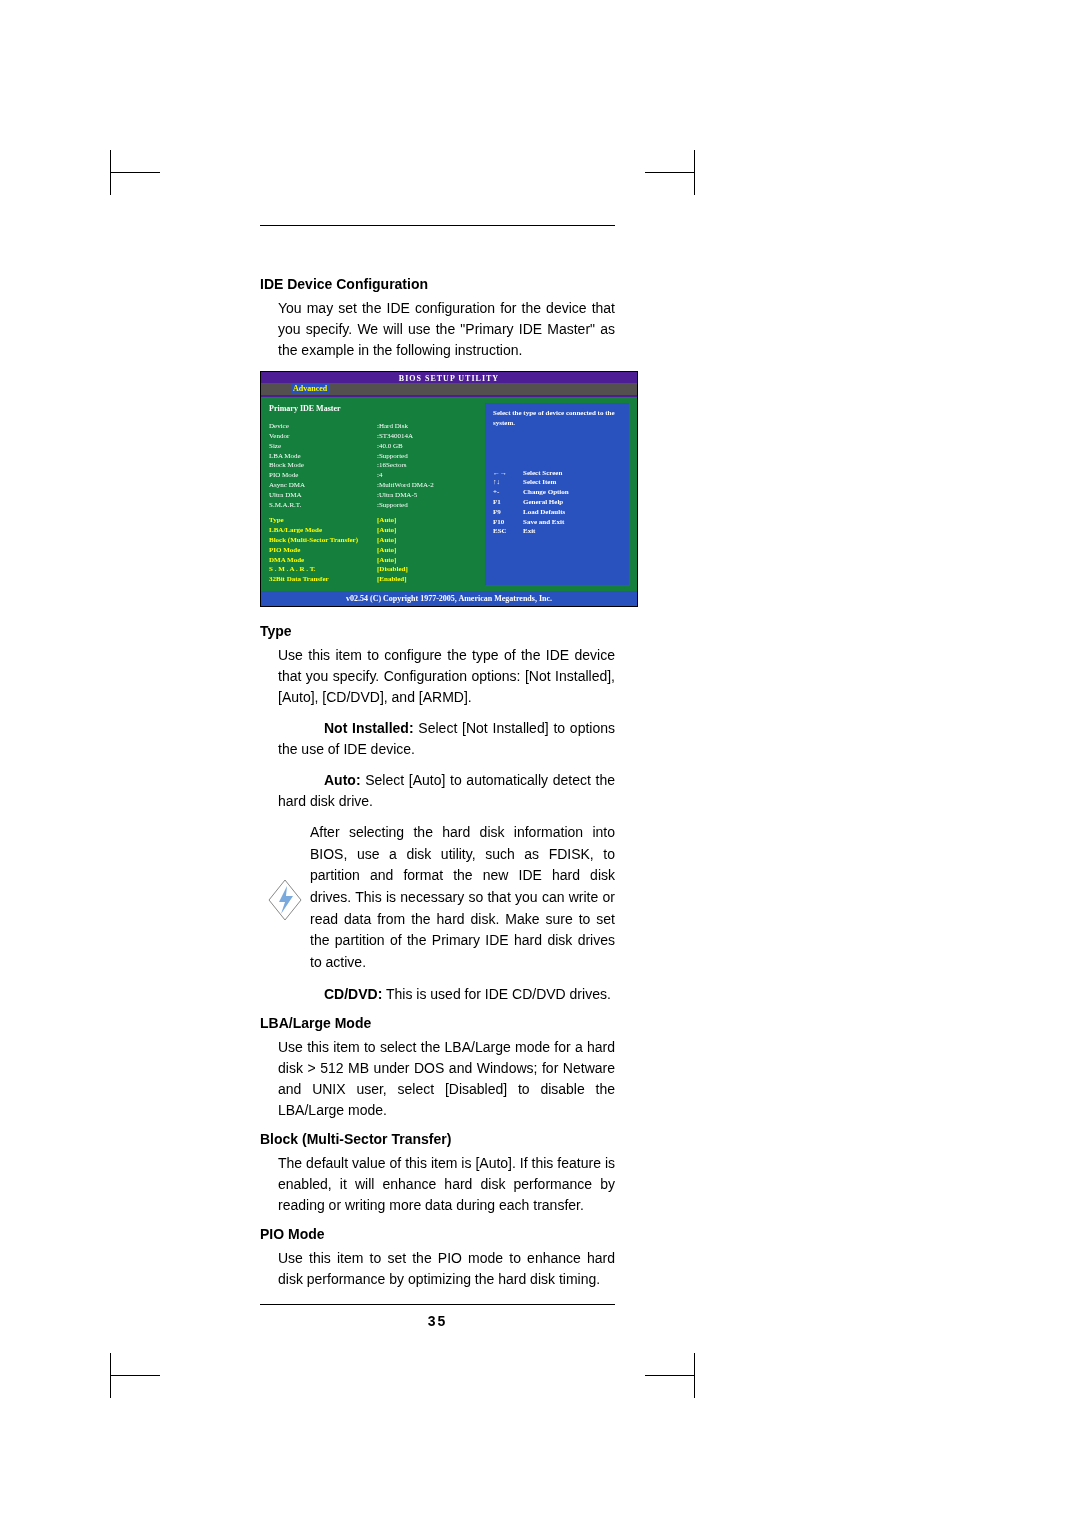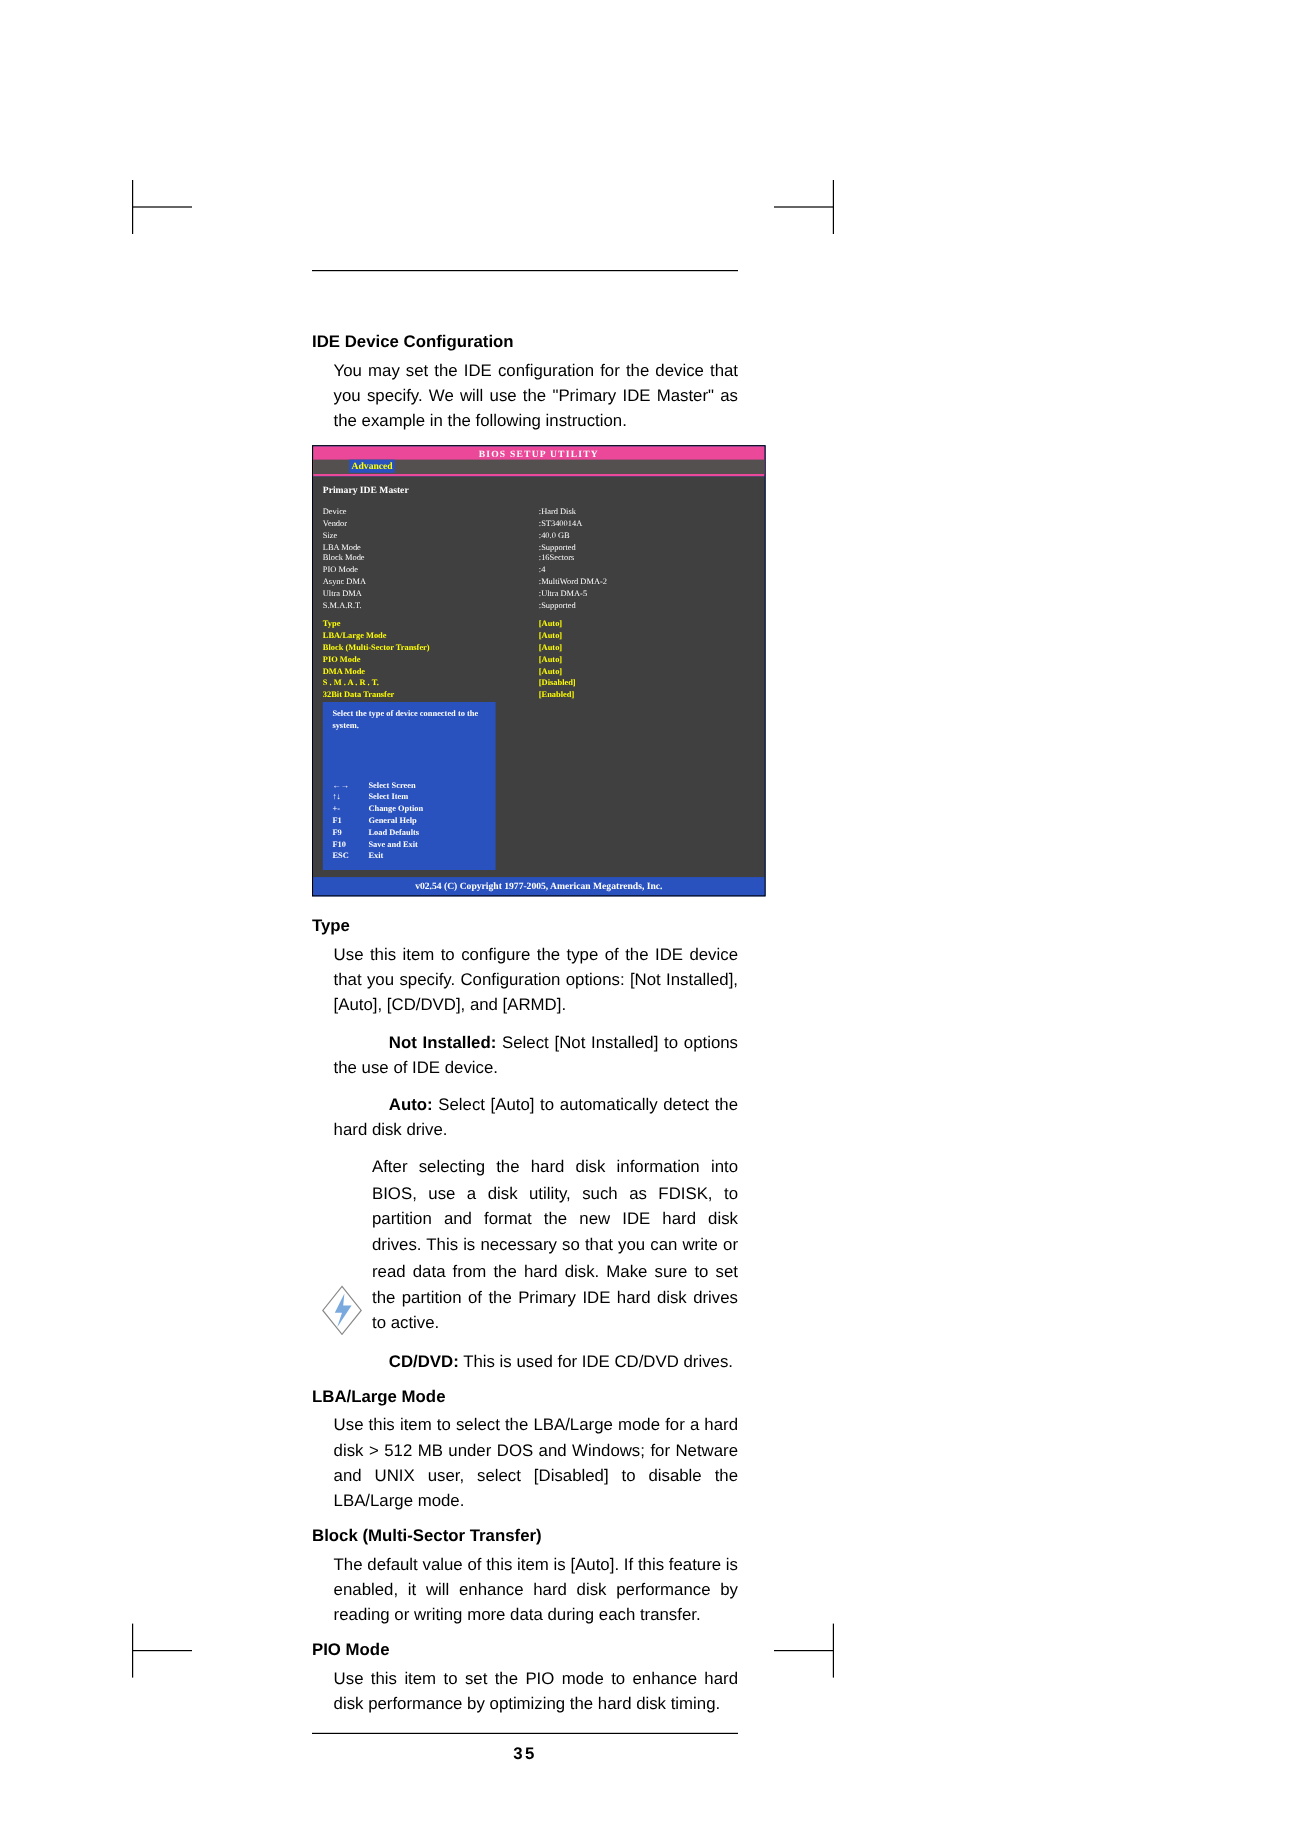--- a/index.html
+++ b/index.html
@@ -67,21 +67,21 @@
   p.indent { padding-left: 18px; }
 
   .bios-box {
     width: 376px;
     border: 1px solid #000;
     background: #2a52be;
     margin: 8px 0 16px 0;
     font-family: "Times New Roman", serif;
   }
   .bios-header {
-    background: #ec4899;
+    background: #4c1d95;
     padding: 2px 0;
   }
   .bios-title {
     color: #fff;
     font-weight: bold;
     font-size: 8px;
     text-align: center;
     letter-spacing: 1px;
   }
   .bios-tabs {
@@ -93,24 +93,23 @@
     position: absolute;
     left: 30px;
     top: 0;
     background: #2a52be;
     color: #ff0;
     font-size: 8px;
     font-weight: bold;
     padding: 1px 2px;
   }
   .bios-body {
-    background: #404040;
+    background: #15803d;
     padding: 6px 8px;
     display: flex;
-    flex-direction: column;
   }
   .bios-left {
     flex: 1;
     color: #fff;
     font-size: 7px;
     line-height: 1.4;
   }
   .bios-left .sec-head {
     color: #fff;
     font-weight: bold;
@@ -136,21 +135,21 @@
     background: #2a52be;
     color: #fff;
     font-size: 8px;
     font-weight: bold;
     text-align: center;
     padding: 3px 0;
   }
 
   .tip-block {
     display: flex;
-    align-items: flex-end;
+    align-items: center;
     margin: 6px 0 10px 0;
   }
   .tip-icon-wrap {
     width: 50px;
     flex: 0 0 50px;
     display:flex;
     justify-content:center;
     padding-top:4px;
   }
   .tip-text {

